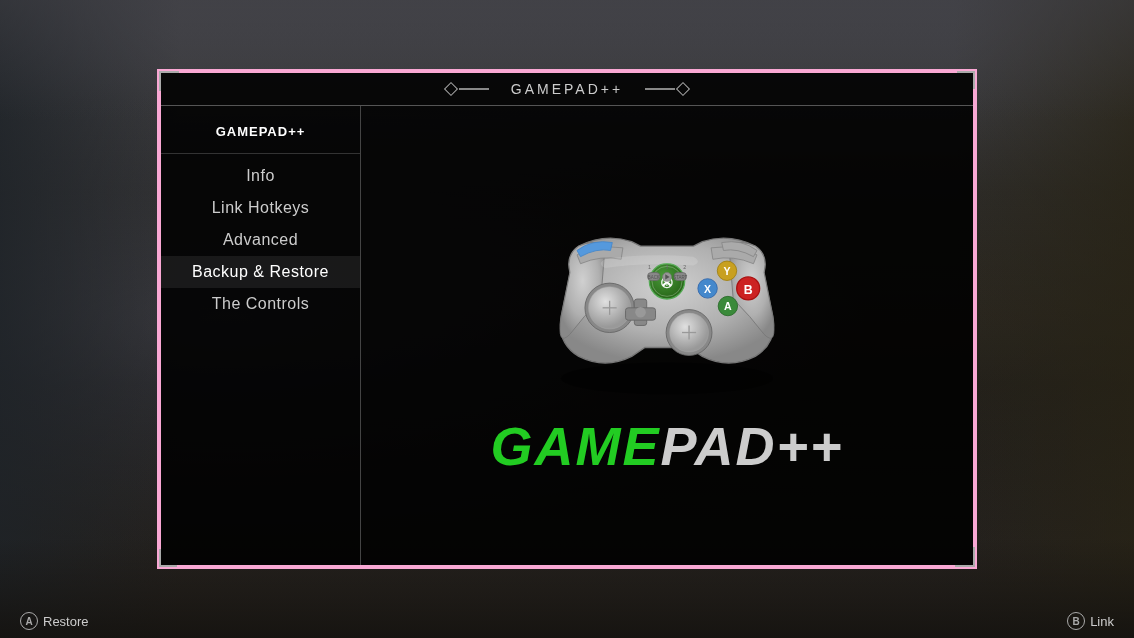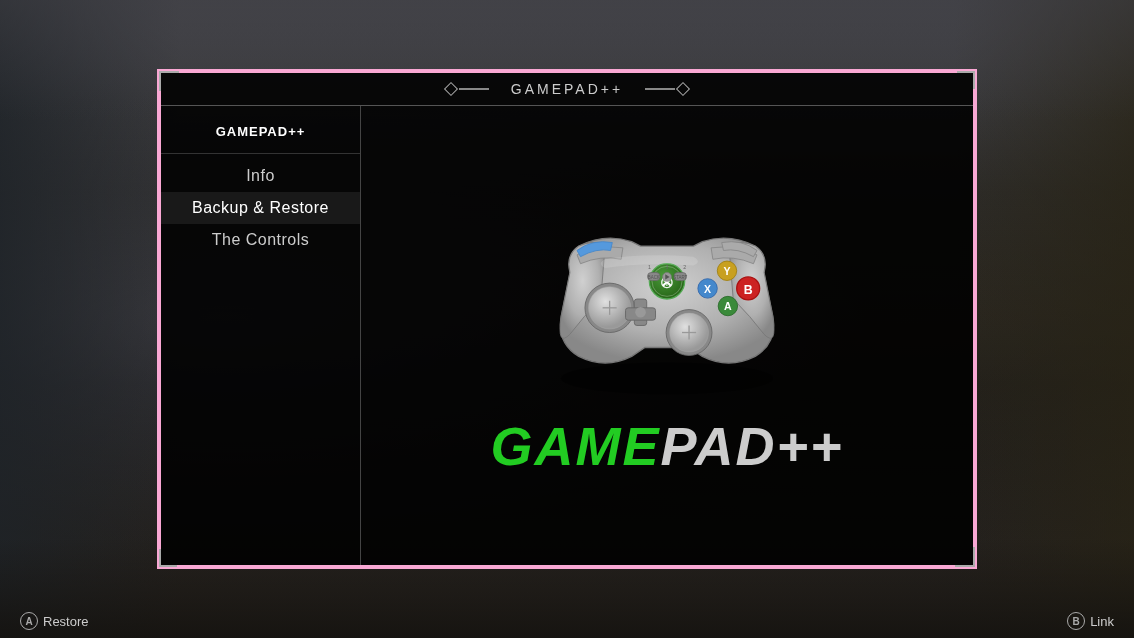--- a/index.html
+++ b/index.html
@@ -297,20 +297,22 @@
         <div class="deco-diamond"></div>
       </div>
     </div>
   </div>
 
   <div class="dialog-body">
 
     <div class="sidebar">
       <div class="sidebar-title">GAMEPAD++</div>
       <div class="sidebar-item">Info</div>
+      <div class="sidebar-item">Link Hotkeys</div>
+      <div class="sidebar-item">Advanced</div>
       <div class="sidebar-item active">Backup &amp; Restore</div>
       <div class="sidebar-item">The Controls</div>
     </div>
 
     <div class="main-content">
       <div class="controller-wrapper">
 
         <div class="controller-svg-container">
           <svg viewBox="0 0 340 220" class="controller-img" xmlns="http://www.w3.org/2000/svg">
 

